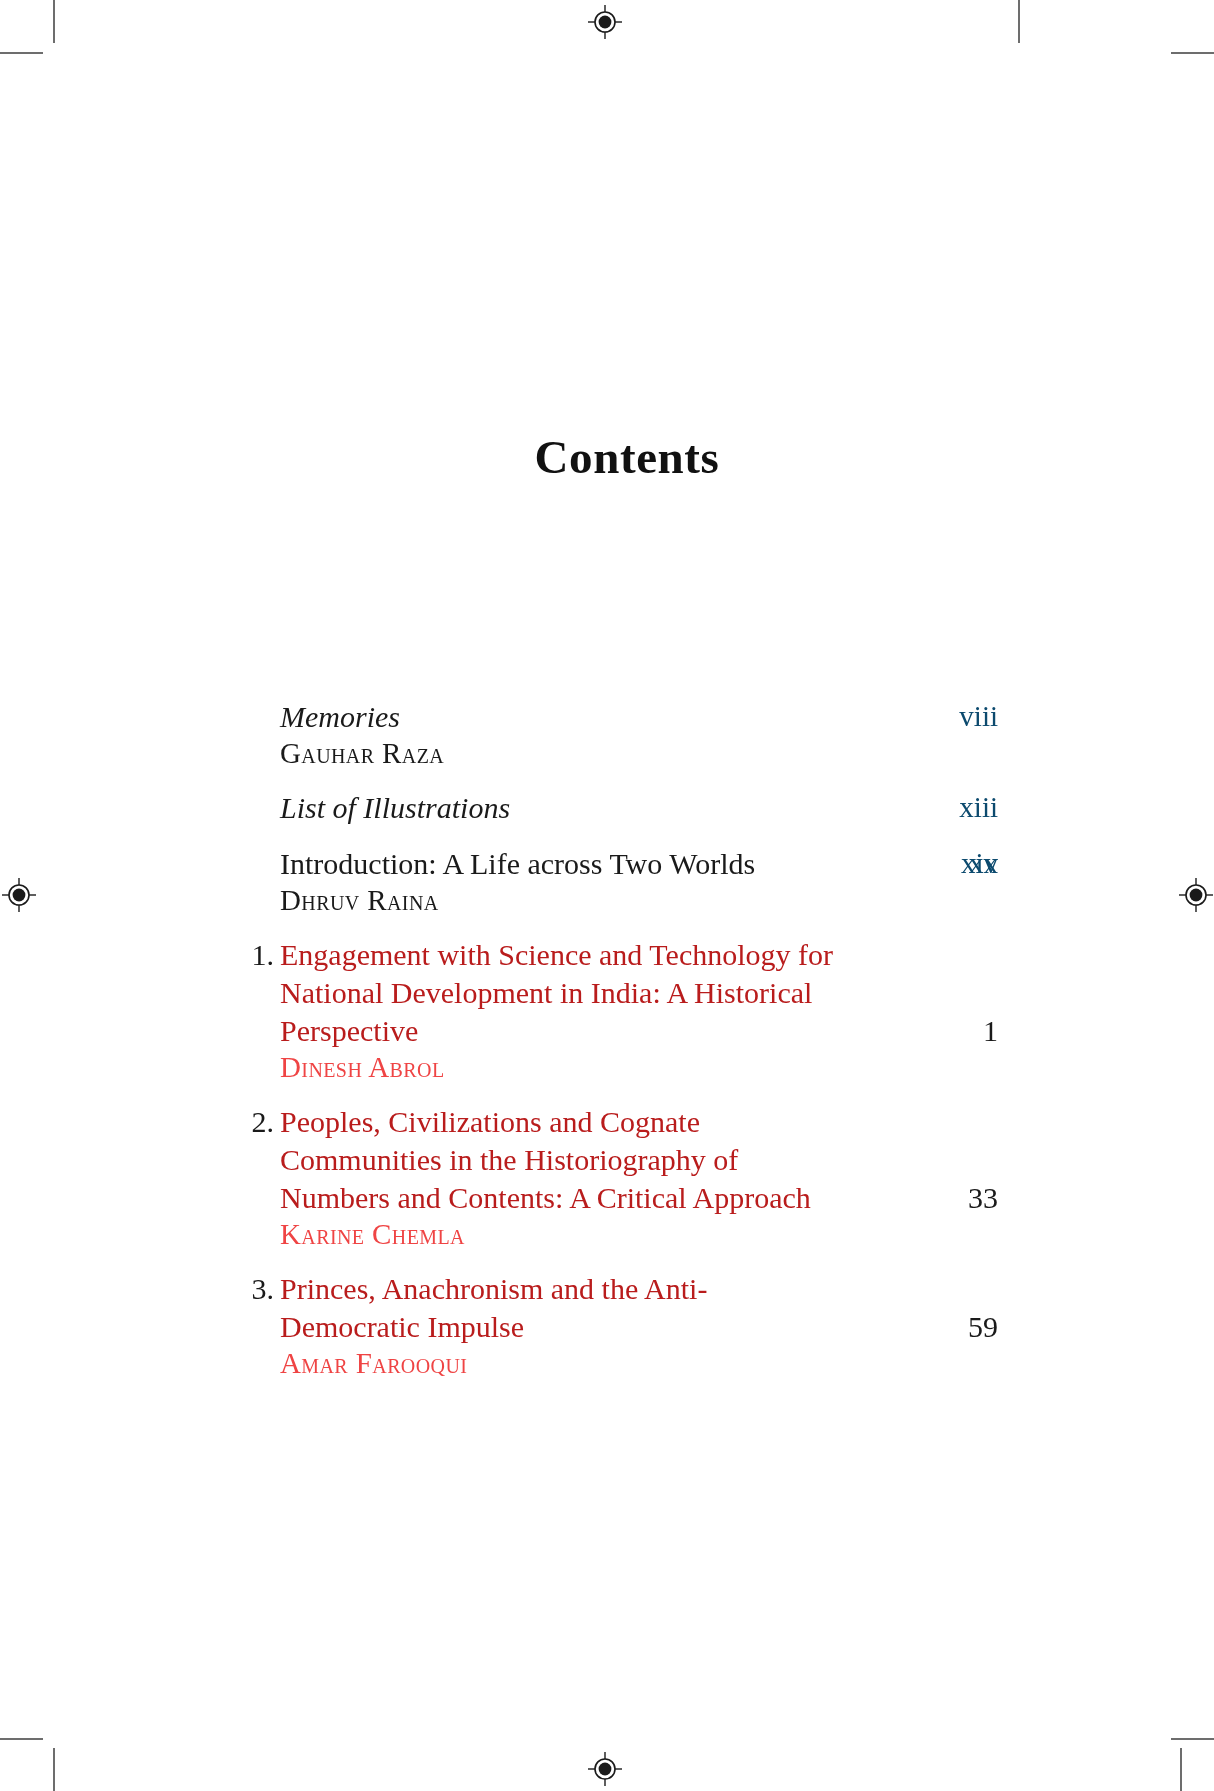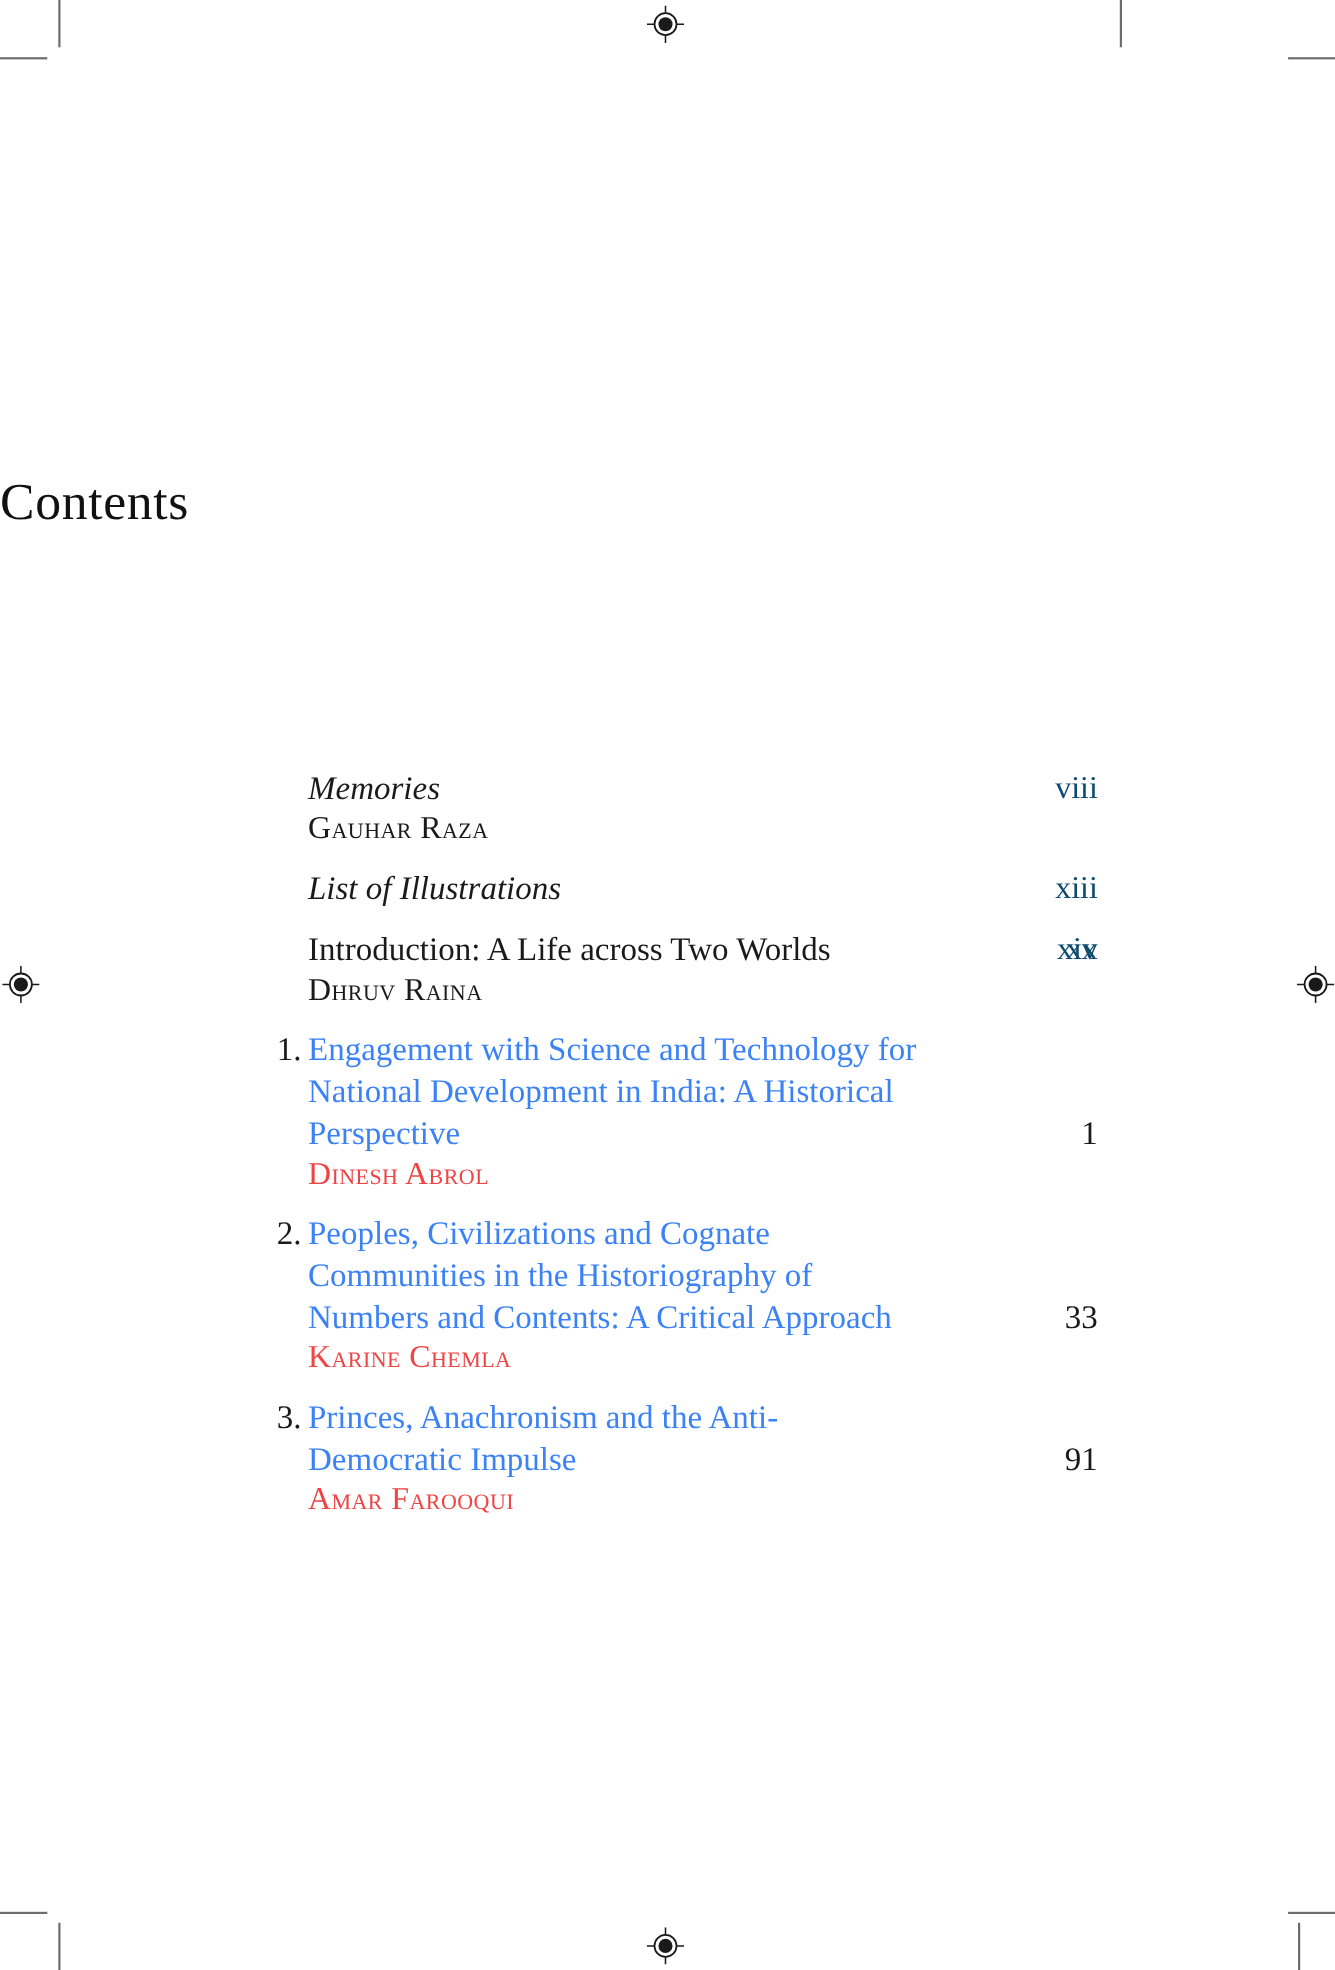--- a/index.html
+++ b/index.html
@@ -37,25 +37,27 @@
     top: 0;
     width: 1214px;
     height: 1791px;
   }
 
   .toc-title {
     position: absolute;
     left: 0;
     right: 0;
     top: 432px;
+    text-align: center;
     font-size: 47px;
     line-height: 1.1;
     letter-spacing: 0.6px;
-    font-weight: 400;
+    font-weight: 700;
     color: #111;
+    padding-left: 40px;
   }
 
   .toc-body {
     position: absolute;
     left: 238px;
     top: 688px;
     width: 760px;
   }
 
   
@@ -111,21 +113,21 @@
     line-height: 1.27;
     color: #1a1a1a;
   }
   .ch-lines {
     padding-left: 42px;
     width: 640px;
   }
   .ch-line {
     font-size: 30px;
     line-height: 1.27;
-    color: #3b82f6;
+    color: #b91c1c;
     white-space: nowrap;
   }
   .ch-author {
     font-size: 29px;
     line-height: 1.2;
     font-variant: small-caps;
     letter-spacing: 0.4px;
     color: #ef4444;
   }
   .ch-page {
@@ -248,18 +250,18 @@
           </div>
           <div class="ch-page" style="top: 76px;">33</div>
         </div>
         <div class="ch-entry">
           <div class="ch-num">3.</div>
           <div class="ch-lines">
             <div class="ch-line">Princes, Anachronism and the Anti-</div>
             <div class="ch-line">Democratic Impulse</div>
             <div class="ch-author">Amar Farooqui</div>
           </div>
-          <div class="ch-page" style="top: 38px;">91</div>
+          <div class="ch-page" style="top: 38px;">59</div>
         </div>
       </div>
   </div>
 
 </div>
 
 </body></html>

